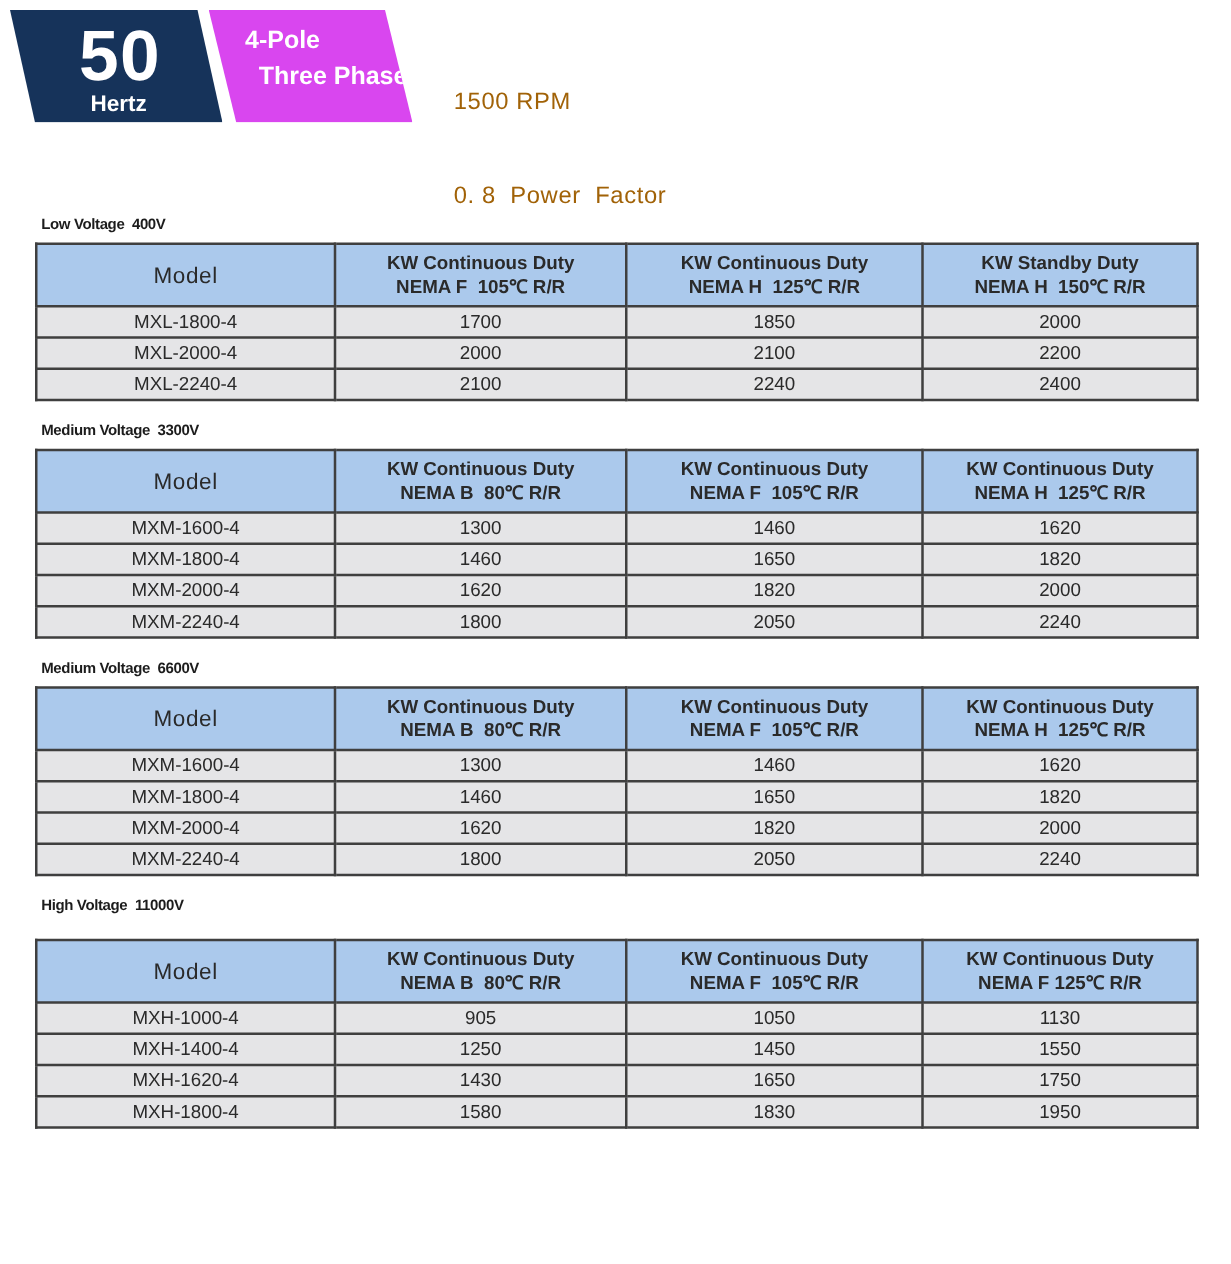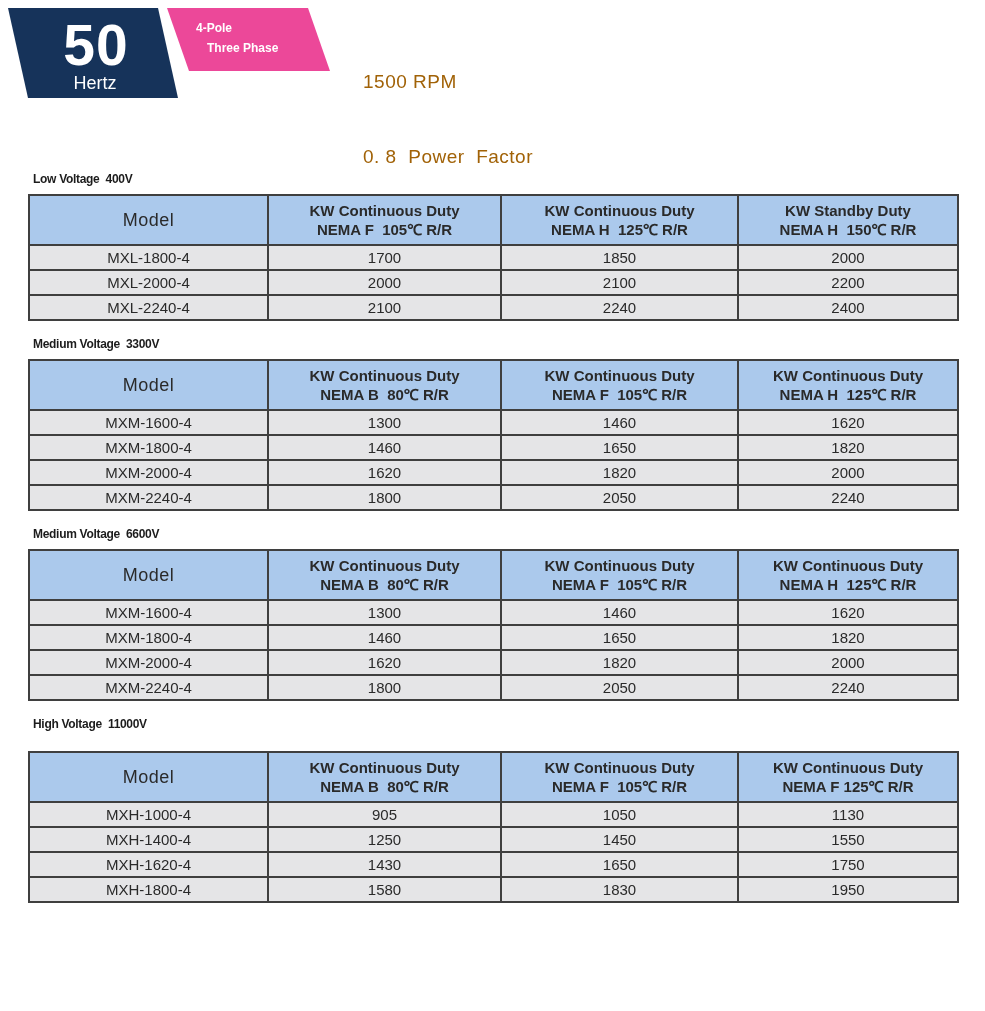--- a/index.html
+++ b/index.html
@@ -17,27 +17,27 @@
     position:absolute;left:8px;top:8px;width:170px;height:90px;
     background:#16335a;
     clip-path:polygon(0 0,150px 0,170px 100%,20px 100%);
     color:#fff;text-align:center;
   }
   .badge-navy .freq{
     font-size:57px;font-weight:bold;line-height:56px;
     padding-top:9px;padding-left:6px;letter-spacing:1px;
   }
   .badge-navy .unit{
-    font-size:18px;font-weight:normal;line-height:20px;padding-left:4px;
+    font-size:18px;font-weight:bold;line-height:20px;padding-left:4px;
   }
   .badge-gray{
-    position:absolute;left:167px;top:8px;width:163px;height:63px;
-    background:#ec4899;
+    position:absolute;left:167px;top:8px;width:163px;height:90px;
+    background:#d946ef;
     clip-path:polygon(0 0,141px 0,163px 100%,22px 100%);
-    color:#fff;font-weight:bold;font-size:12px;
+    color:#fff;font-weight:bold;font-size:20px;
   }
   .badge-gray .l1{margin:13px 0 0 29px;white-space:pre;}
   .badge-gray .l2{margin:6px 0 0 40px;white-space:pre;}
   .specs{
     position:absolute;left:363px;top:19px;
     color:#a16207;font-size:19px;line-height:25px;letter-spacing:0.5px;
     white-space:pre;
   }
 
   

